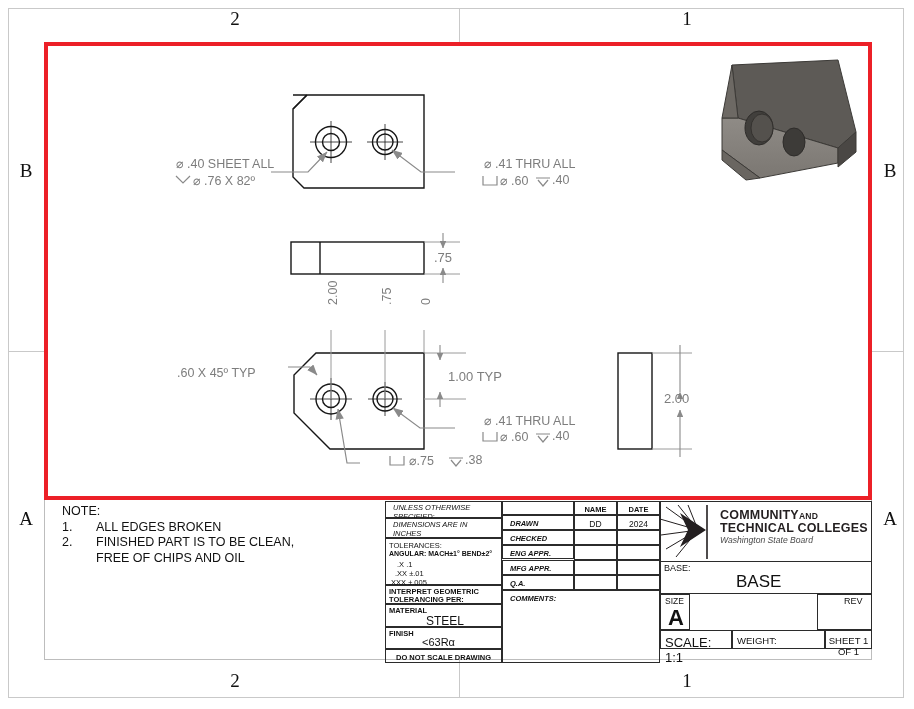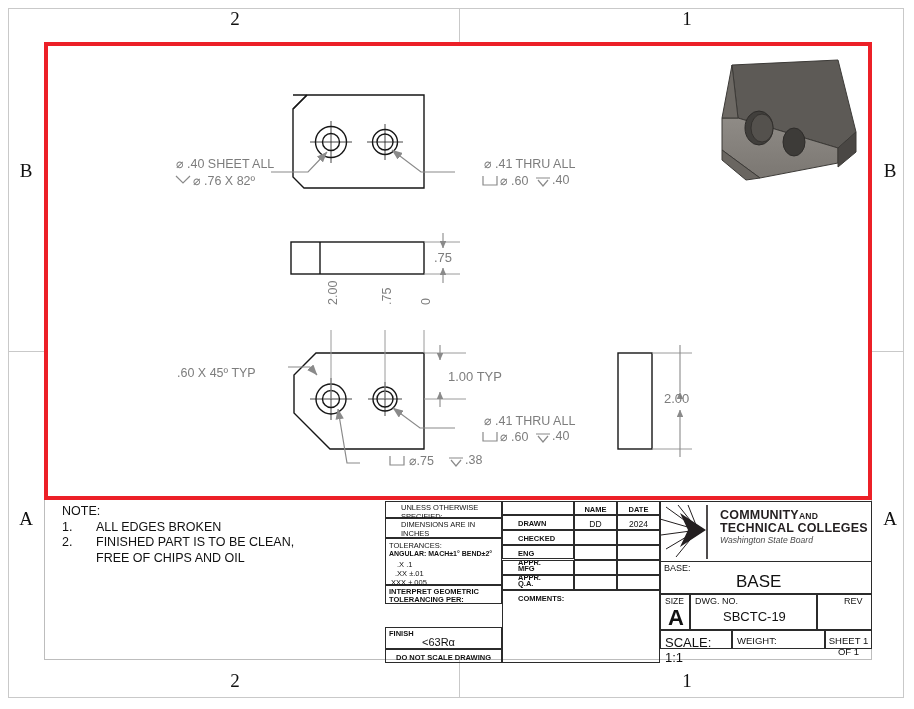--- a/index.html
+++ b/index.html
@@ -38,21 +38,21 @@
   .tick-h-r{left:872px;top:351px;width:32px;height:1px;}
 
   
   .dwg{position:absolute;left:0;top:0;width:914px;height:709px;pointer-events:none;}
 
   
   .tb{position:absolute;left:385px;top:501px;width:487px;height:159px;
       font-size:7.5px;color:#111;}
   .tb div{position:absolute;box-sizing:border-box;}
   .cell{border:1px solid #2b2b2b;}
-  .lbl{padding:2px 15px;line-height:1.18;}
+  .lbl{padding:2px 7px;line-height:1.18;font-style:italic;}
 
   .notes{position:absolute;left:62px;top:504px;width:310px;
          font-size:12.5px;line-height:1.25;color:#111;
          font-family:"Liberation Sans", sans-serif;}
   .notes .row{display:flex;}
   .notes .num{width:34px;flex:none;}
 
   
   .logo-wrap{position:absolute;left:658px;top:503px;width:213px;height:58px;}
   .logo-txt{position:absolute;left:62px;top:6px;line-height:1.04;}
@@ -251,20 +251,24 @@
       <div style="position:absolute;left:11px;top:21px;">.X   .1</div>
       <div style="position:absolute;left:9px;top:30px;">.XX   ±.01</div>
       <div style="position:absolute;left:3px;top:39px;">.XXX   ±.005</div>
     </div>
 
     <div class="cell" style="left:0;top:84px;width:117px;height:19px;">
       <div style="position:absolute;left:3px;top:1px;font-weight:bold;">INTERPRET GEOMETRIC</div>
       <div style="position:absolute;left:3px;top:9px;font-weight:bold;">TOLERANCING PER:</div>
     </div>
 
+    <div class="cell" style="left:0;top:103px;width:117px;height:23px;">
+      <div style="position:absolute;left:3px;top:1px;font-weight:bold;">MATERIAL</div>
+      <div style="position:absolute;left:40px;top:9px;font-size:12px;">STEEL</div>
+    </div>
 
     <div class="cell" style="left:0;top:126px;width:117px;height:22px;">
       <div style="position:absolute;left:3px;top:1px;font-weight:bold;">FINISH</div>
       <div style="position:absolute;left:36px;top:8px;font-size:11px;text-align:right;">&lt;63Rα</div>
     </div>
 
     <div class="cell center" style="left:0;top:148px;width:117px;height:14px;padding-top:3px;font-weight:bold;">DO NOT SCALE DRAWING</div>
 
     <div class="cell" style="left:117px;top:0;width:72px;height:14px;"></div>
     <div class="cell center" style="left:189px;top:0;width:43px;height:14px;padding-top:3px;font-weight:bold;">NAME</div>
@@ -295,24 +299,20 @@
     <div class="cell" style="left:275px;top:0;width:212px;height:60px;border-bottom:none;"></div>
 
     <div class="cell" style="left:275px;top:60px;width:212px;height:33px;">
       <div style="position:absolute;left:3px;top:1px;font-size:9px;">BASE:</div>
       <div class="title-base" style="position:absolute;left:75px;top:10px;">BASE</div>
     </div>
 
     <div class="cell" style="left:275px;top:93px;width:30px;height:36px;">
       <div style="position:absolute;left:4px;top:1px;font-size:8.5px;text-align:right;">SIZE</div>
       <div class="big-a" style="position:absolute;left:7px;top:12px;">A</div>
-    </div>
-    <div class="cell" style="left:305px;top:93px;width:127px;height:36px;">
-      <div style="position:absolute;left:4px;top:1px;font-size:9px;">DWG.  NO.</div>
-      <div class="dwgno" style="position:absolute;left:32px;top:14px;">SBCTC-19</div>
     </div>
     <div class="cell" style="left:432px;top:93px;width:55px;height:36px;">
       <div style="position:absolute;left:26px;top:1px;font-size:9px;">REV</div>
       <div style="position:absolute;left:20px;top:14px;font-size:11px;"></div>
     </div>
 
     <div class="cell" style="left:275px;top:129px;width:72px;height:19px;padding:4px 4px;font-size:13px;">SCALE: 1:1</div>
     <div class="cell" style="left:347px;top:129px;width:93px;height:19px;padding:4px 4px;font-size:9.5px;">WEIGHT:</div>
     <div class="cell center" style="left:440px;top:129px;width:47px;height:19px;padding-top:4px;font-size:9.5px;">SHEET 1 OF 1</div>
   </div>

